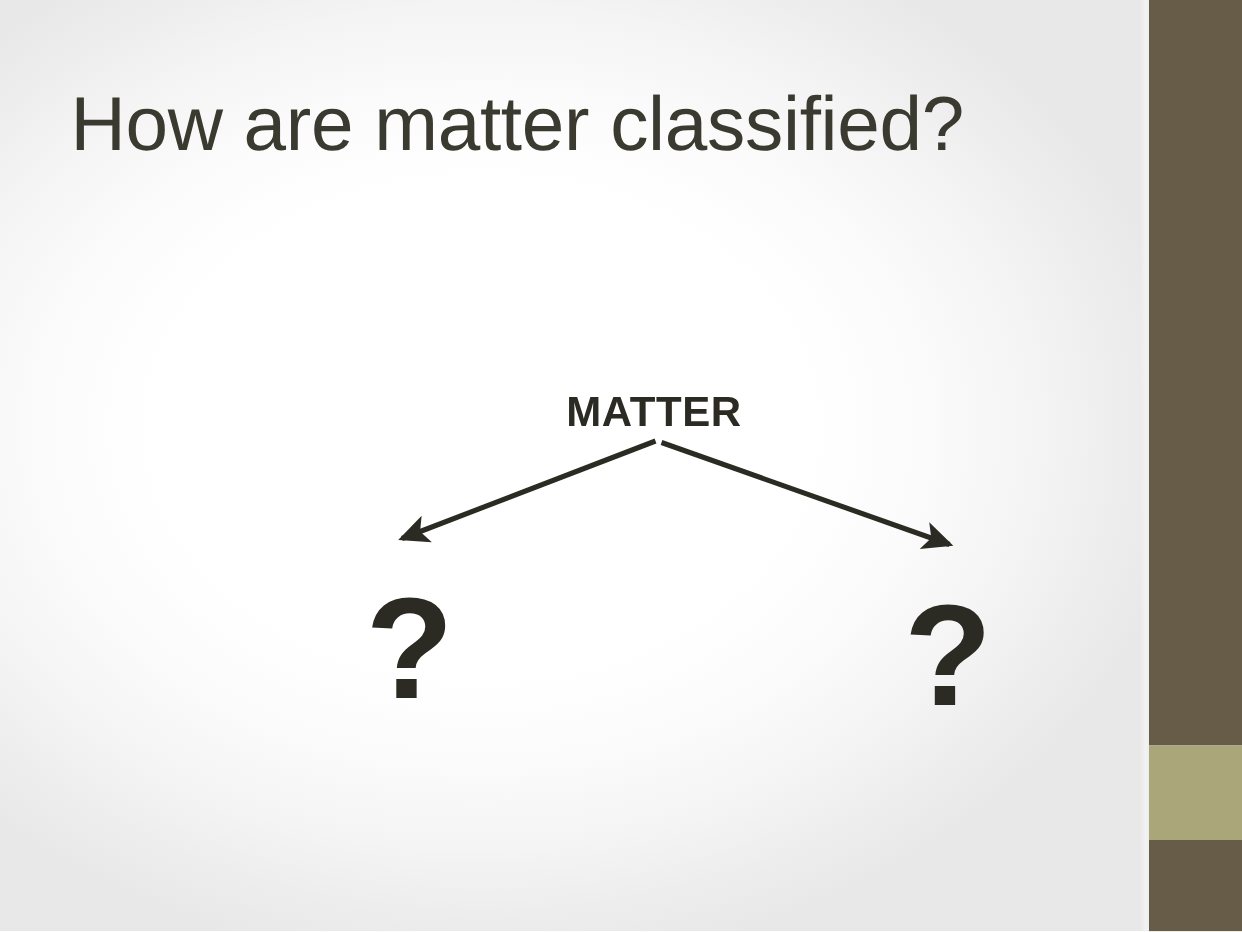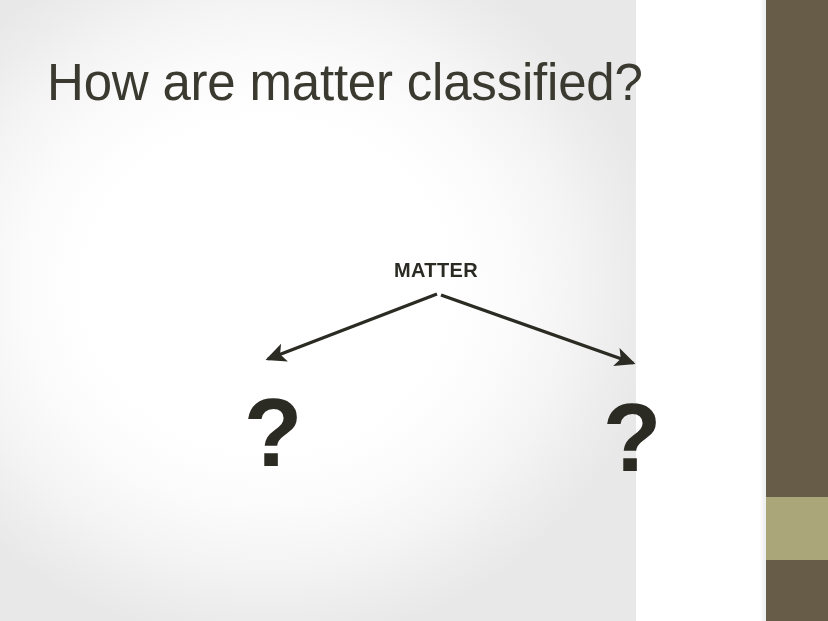--- a/index.html
+++ b/index.html
@@ -17,21 +17,21 @@
     height: 621px;
     overflow: hidden;
     background: #ffffff;
   }
 
   
   #slide-canvas {
     position: absolute;
     left: 0;
     top: 0;
-    width: 636px;
+    width: 766px;
     height: 621px;
     background:
       radial-gradient(ellipse 62% 58% at 42% 46%,
         #ffffff 0%,
         #ffffff 46%,
         #fbfbfb 62%,
         #f4f4f4 78%,
         #ededed 90%,
         #e8e8e8 100%);
   }
@@ -58,21 +58,21 @@
     width: 766px;
     height: 621px;
   }
 
   #matter-label {
     position: absolute;
     left: 336px;
     top: 259px;
     width: 200px;
     text-align: center;
-    font-size: 20px;
+    font-size: 28px;
     font-weight: 700;
     letter-spacing: 0.4px;
     color: #2b2b24;
   }
 
   #arrow-svg {
     position: absolute;
     left: 0;
     top: 0;
     width: 766px;

